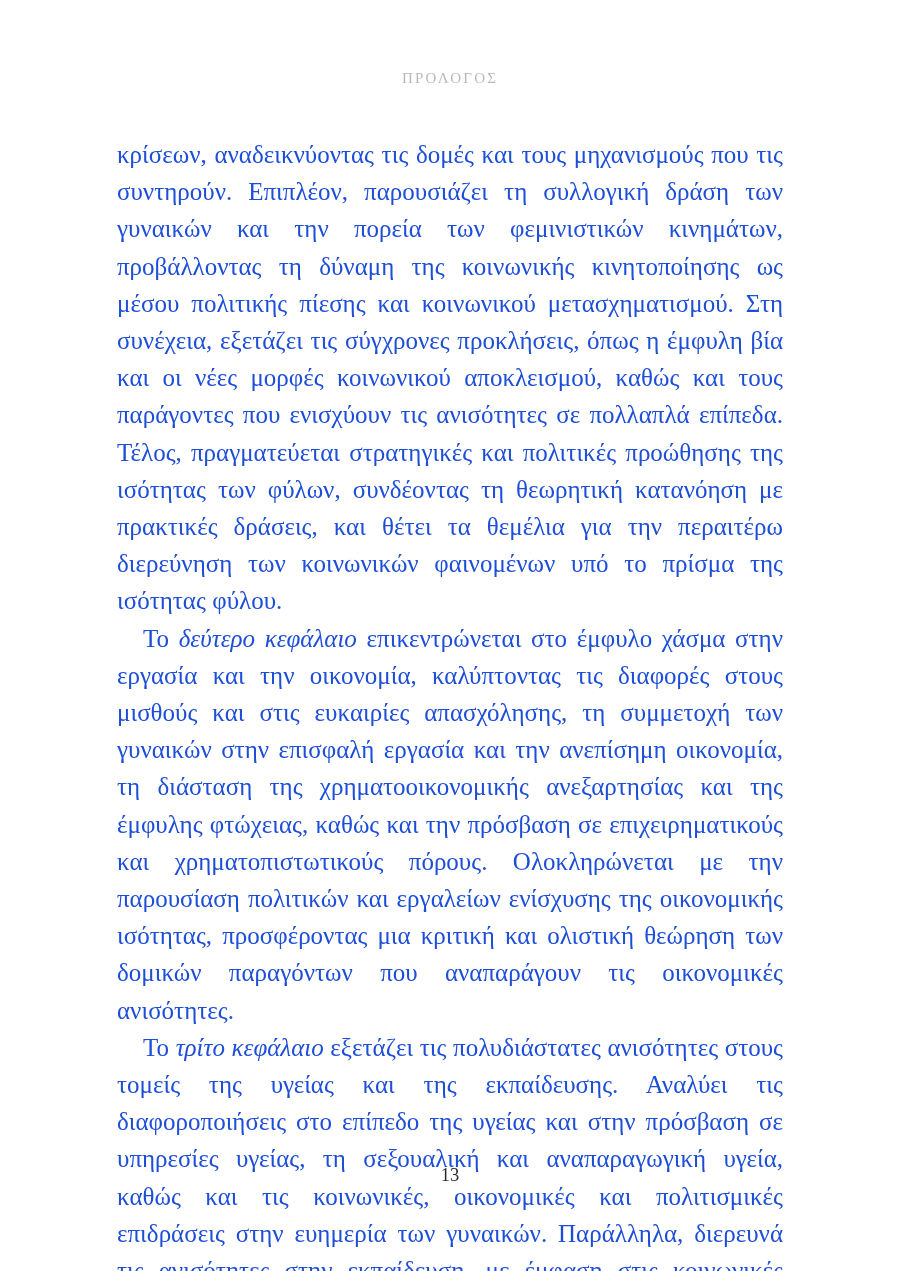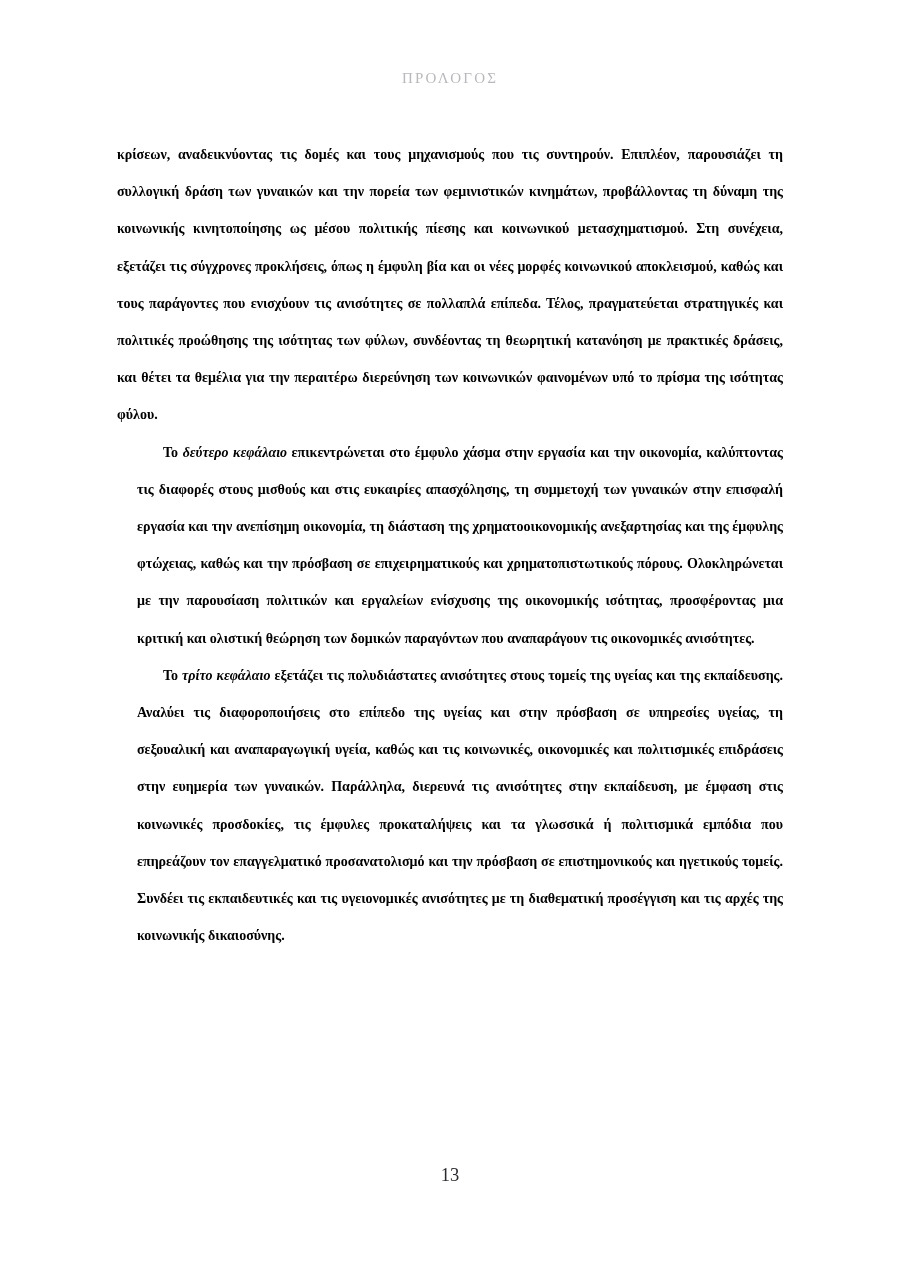--- a/index.html
+++ b/index.html
@@ -42,33 +42,31 @@
   
   .text-block {
     position: absolute;
     top: 136px;
     left: 117px;
     width: 666px;
   }
 
   .para {
     margin: 0;
-    font-size: 14px;
+    font-size: 25px;
     line-height: 37.2px;
     text-align: justify;
     text-justify: inter-word;
-    color: #000000;
+    color: #1d4ed8;
     hyphens: manual;
     word-spacing: 0.1px;
-    font-weight: bold;
   }
 
   .para.indent {
     text-indent: 26px;
-    margin-left: 20px;
   }
 
   .para em,
   .para .ital {
     font-style: italic;
   }
 
   
   .folio {
     position: absolute;

